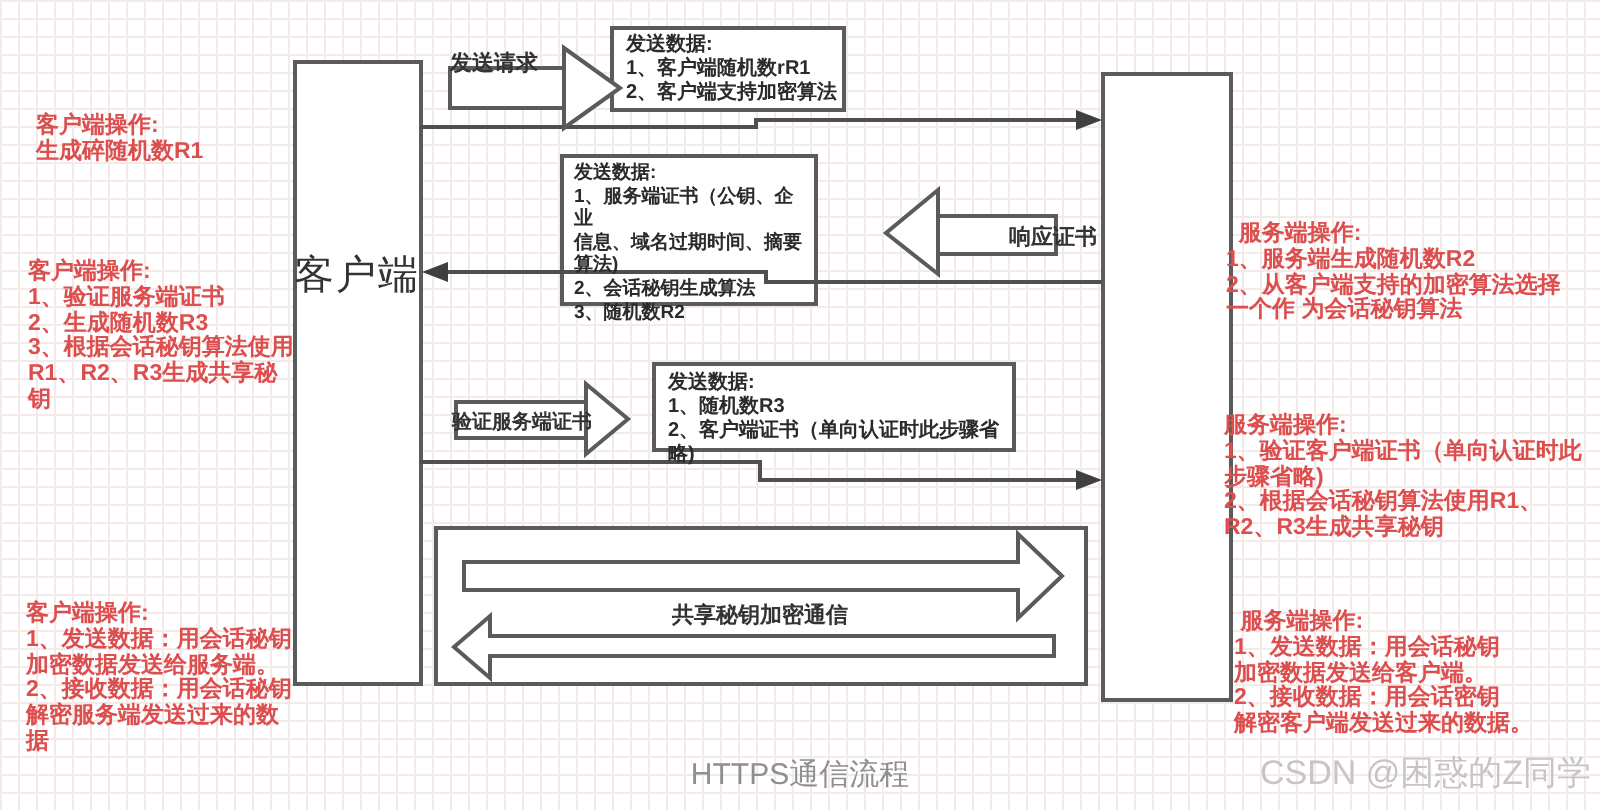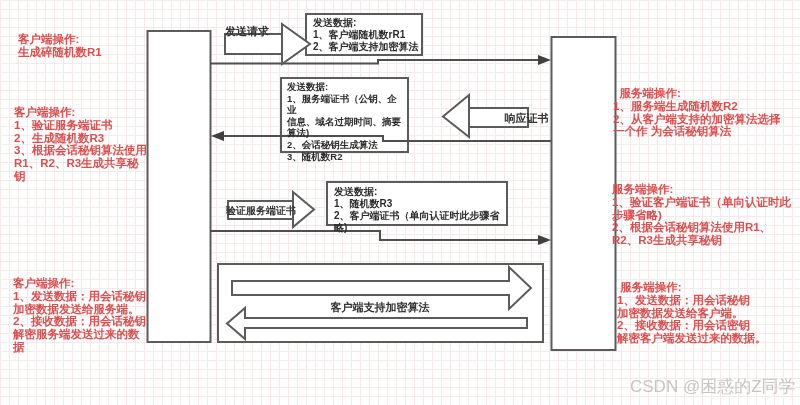--- a/index.html
+++ b/index.html
@@ -31,21 +31,21 @@
   }
   .box-text.dense{font-size:9.5px;line-height:11.6px;}
   .flow-label{
     position:absolute;text-align:center;
     font-size:11px;font-weight:bold;color:#333;
     white-space:nowrap;
   }
   .flow-label.small{font-size:10px;}
   .note{
     position:absolute;color:#dd4f4f;font-weight:bold;
-    font-size:11.5px;line-height:12.8px;white-space:pre-wrap;
+    font-size:11.5px;line-height:12.8px;white-space:pre-wrap;margin-top:24px;
   }
   .caption{
     position:absolute;left:300px;top:378px;width:200px;text-align:center;
     font-size:15px;color:#8f8f8f;
   }
   .watermark{
     position:absolute;left:598px;top:375px;width:200px;
     font-size:17px;color:#c8c4c4;margin-left:32px;
   }
 </style>
@@ -80,38 +80,39 @@
     <rect class="shape" x="469" y="108" width="59" height="19"></rect>
     <polygon class="shape" points="469,95 443,116.5 469,137"></polygon>
 
     <rect class="shape" x="228" y="201" width="65" height="18"></rect>
     <polygon class="shape" points="293,192 314,209.5 293,227"></polygon>
 
     <polygon class="shape" points="232,281 509,281 509,267 531,288 509,309 509,295 232,295"></polygon>
     <polygon class="shape" points="527,318 245,318 245,308 227,323.5 245,339 245,328 527,328"></polygon>
   </svg>
 
+  <div class="actor-label" style="left:147px;top:124px;width:63px;">客户端</div>
 
   <div class="box-text" style="left:313px;top:17px;width:106px;">发送数据:
 1、客户端随机数rR1
 2、客户端支持加密算法</div>
   <div class="box-text dense" style="left:287px;top:81px;width:118px;">发送数据:
 1、服务端证书（公钥、企业
 信息、域名过期时间、摘要
 算法)
 2、会话秘钥生成算法
 3、随机数R2</div>
   <div class="box-text" style="left:334px;top:186px;width:172px;">发送数据:
 1、随机数R3
 2、客户端证书（单向认证时此步骤省略)</div>
 
   <div class="flow-label" style="left:225px;top:24px;width:43px;">发送请求</div>
   <div class="flow-label" style="left:469px;top:111px;width:59px;margin-left:28px;">响应证书</div>
   <div class="flow-label small" style="left:226px;top:204px;width:68px;">验证服务端证书</div>
-  <div class="flow-label" style="left:295px;top:300px;width:170px;">客户端支持加密算法</div>
+  <div class="flow-label" style="left:295px;top:300px;width:170px;">共享秘钥加密通信</div>
 
   <div class="note" style="left:18px;top:33px;width:130px;">客户端操作:
 生成碎随机数R1</div>
   <div class="note" style="left:14px;top:106px;width:135px;">客户端操作:
 1、验证服务端证书
 2、生成随机数R3
 3、根据会话秘钥算法使用
 R1、R2、R3生成共享秘钥</div>
   <div class="note" style="left:13px;top:277px;width:135px;">客户端操作:
 1、发送数据：用会话秘钥
@@ -127,15 +128,16 @@
 1、验证客户端证书（单向认证时此
 步骤省略)
 2、根据会话秘钥算法使用R1、
 R2、R3生成共享秘钥</div>
   <div class="note" style="left:617px;top:281px;width:175px;"> 服务端操作:
 1、发送数据：用会话秘钥
 加密数据发送给客户端。
 2、接收数据：用会话密钥
 解密客户端发送过来的数据。</div>
 
+  <div class="caption">HTTPS通信流程</div>
   <div class="watermark">CSDN @困惑的Z同学</div>
 
 </div>
 
 </body></html>

